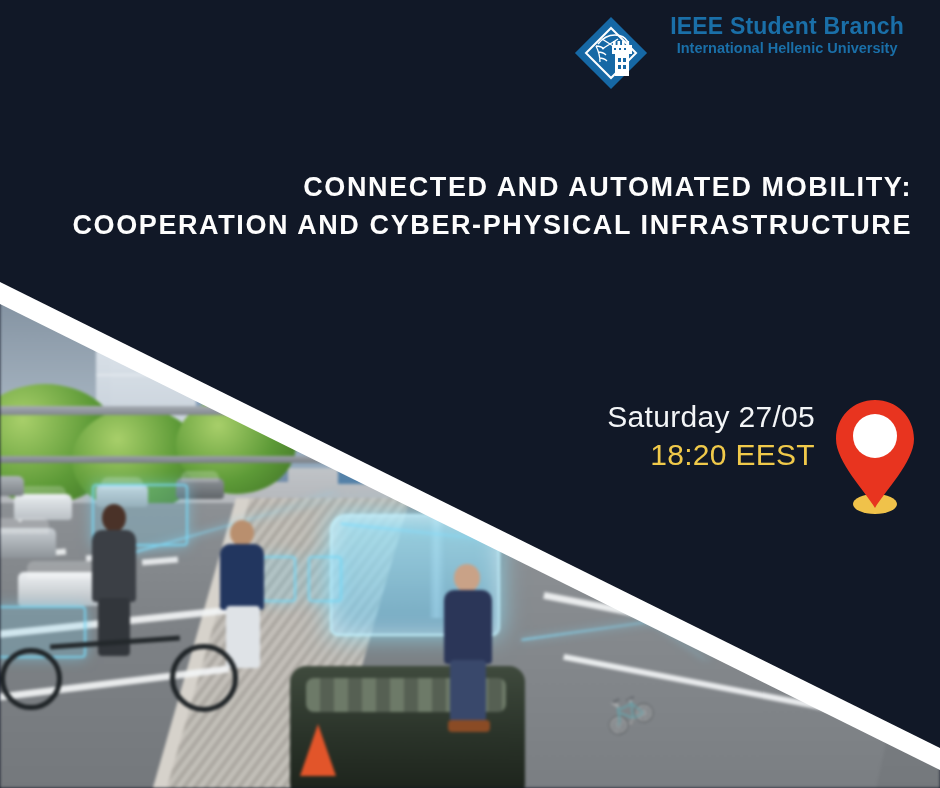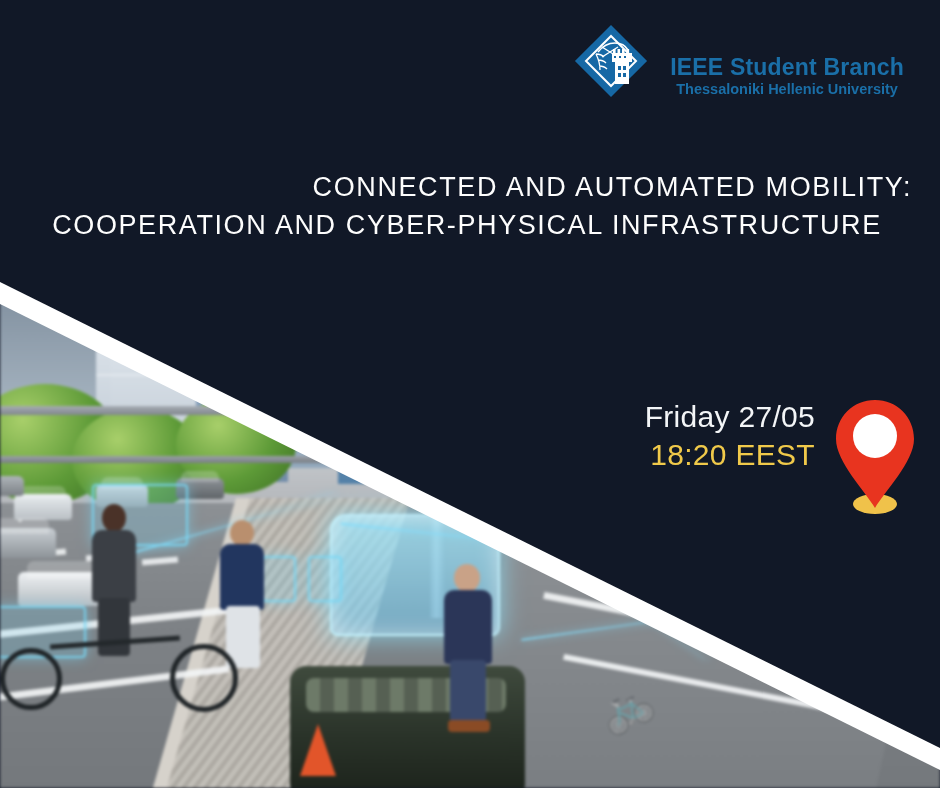--- a/index.html
+++ b/index.html
@@ -113,44 +113,44 @@
   
   .diagonal{
     position:absolute; left:0; top:0; width:940px; height:788px;
     clip-path: polygon(0 282px, 940px 748px, 940px 770px, 0 304px);
     background:#ffffff;
     z-index:5;
   }
 
   
   .brand{
-    position:absolute; right:36px; top:22px; z-index:10;
-    display:flex; align-items:flex-end; gap:20px;
+    position:absolute; right:36px; top:14px; z-index:10;
+    display:flex; align-items:flex-start; gap:20px;
   }
   .logo-diamond{
     width:78px; height:78px; flex:0 0 78px; position:relative;
   }
   .brand-text{ text-align:center; }
   .brand-title{
     color:#1a6fa8; font-size:23px; font-weight:bold; letter-spacing:.2px;
     line-height:1.1; white-space:nowrap;
   }
   .brand-sub{
     color:#1a6fa8; font-size:14.5px; font-weight:bold; line-height:1.35;
     white-space:nowrap;
   }
 
   
   .title{
     position:absolute; left:0; right:28px; top:168px; z-index:10;
     text-align:right; color:#fdfdfd;
-    font-size:27px; font-weight:normal; letter-spacing:1.6px;
+    font-size:27px; font-weight:bold; letter-spacing:1.6px;
     line-height:1.42; text-transform:uppercase;margin-left:22px;
   }
-  .title .l2{ display:block;text-align:center; }
+  .title .l2{ display:block; }
 
   
   .speaker{
     position:absolute; right:28px; top:296px; z-index:10;
     color:#f5871f; font-size:25px; letter-spacing:.2px; white-space:nowrap;
   }
 
   
   .when{
     position:absolute; right:125px; top:398px; z-index:10;
@@ -325,32 +325,32 @@
         <rect x="52" y="34" width="2" height="2" fill="#1668a5"></rect>
         <rect x="43" y="40" width="14" height="22" fill="#ffffff"></rect>
         <rect x="46" y="44" width="3" height="4" fill="#1668a5"></rect>
         <rect x="51" y="44" width="3" height="4" fill="#1668a5"></rect>
         <rect x="46" y="51" width="3" height="4" fill="#1668a5"></rect>
         <rect x="51" y="51" width="3" height="4" fill="#1668a5"></rect>
       </svg>
     </div>
     <div class="brand-text">
       <div class="brand-title">IEEE Student Branch</div>
-      <div class="brand-sub">Thessaloniki Hellenic University</div>
+      <div class="brand-sub">International Hellenic University</div>
     </div>
   </div>
 
   <div class="title">
     <span class="l1">Connected and Automated Mobility:</span>
     <span class="l2">Cooperation and Cyber-Physical Infrastructure</span>
   </div>
 
 
   <div class="when">
-    <div class="d">Friday 27/05</div>
+    <div class="d">Saturday 27/05</div>
     <div class="t">18:20 EEST</div>
   </div>
 
   <div class="pin">
     <svg viewBox="0 0 86 124" width="86" height="124" aria-hidden="true">
       <ellipse cx="43" cy="112" rx="22" ry="10" fill="#f0c24a"></ellipse>
       <path d="M43 8 C21 8 4 25 4 47 C4 70 34 100 43 116 C52 100 82 70 82 47 C82 25 65 8 43 8 Z" fill="#e8341f"></path>
       <circle cx="43" cy="44" r="22" fill="#ffffff"></circle>
     </svg>
   </div>

